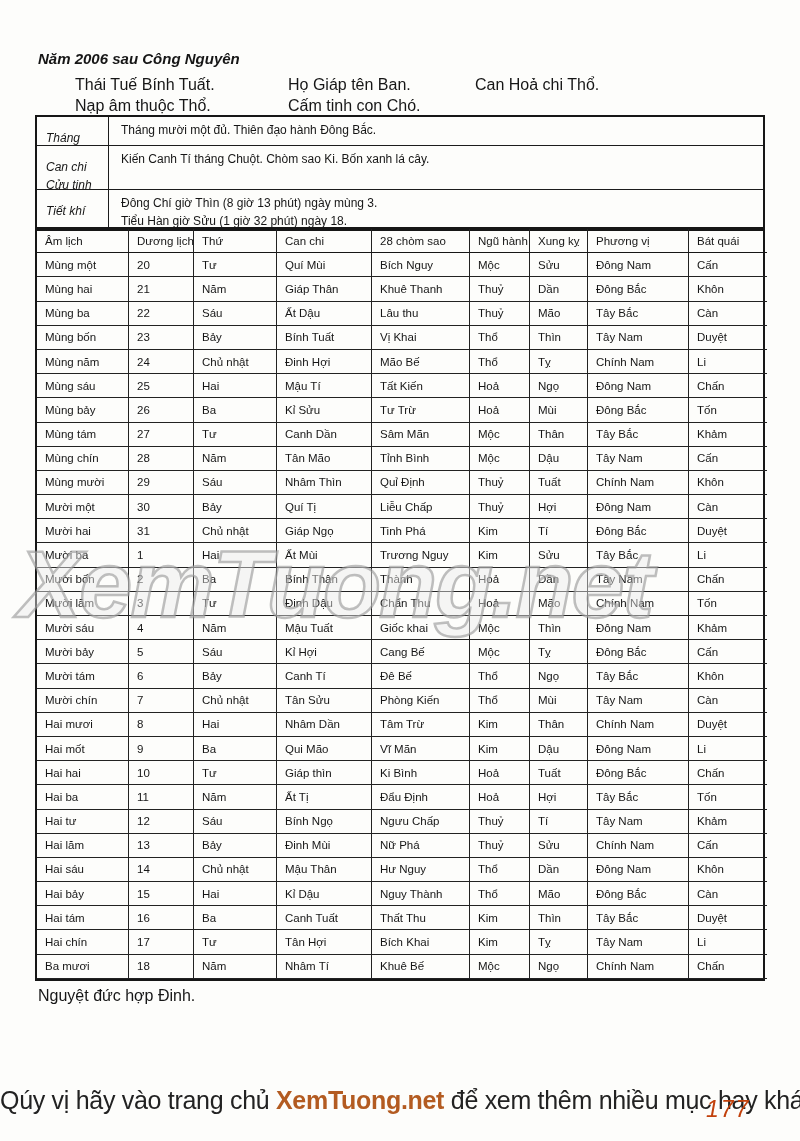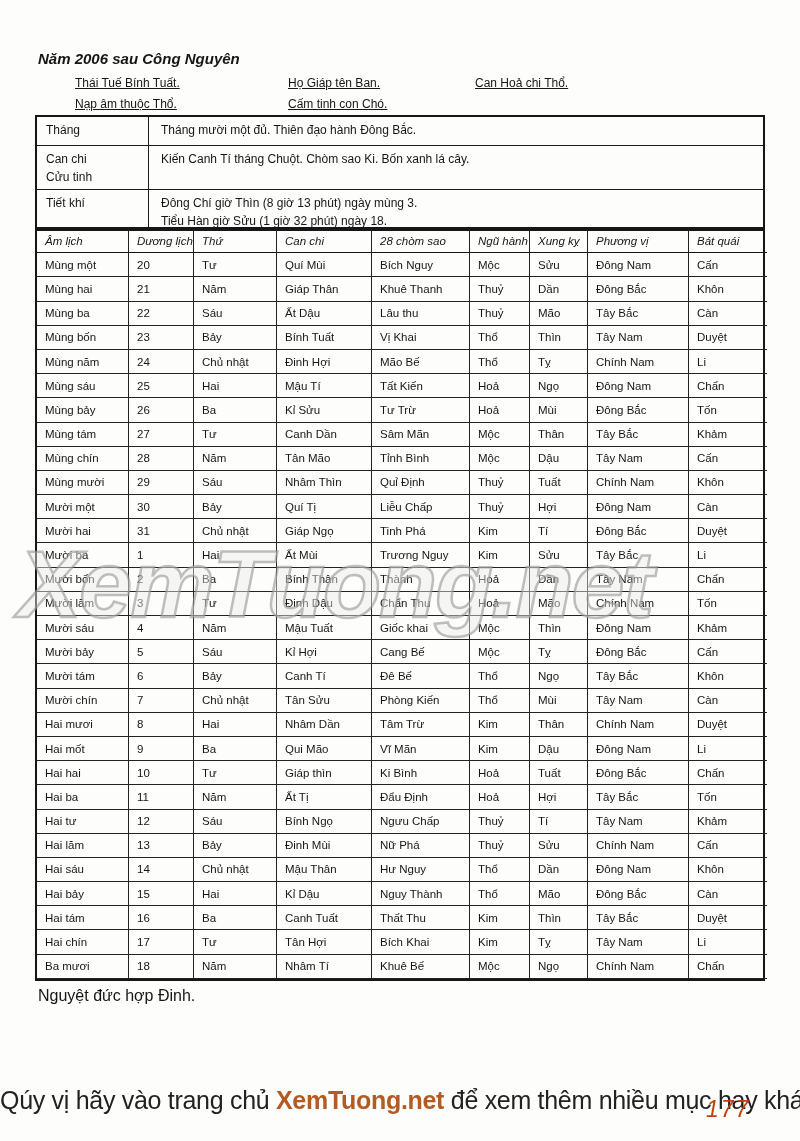--- a/index.html
+++ b/index.html
@@ -4,51 +4,51 @@
 <style>
   * { margin:0; padding:0; box-sizing:border-box; }
   html,body { background:#e8e8e8; }
   .page {
     position:relative; width:800px; height:1141px; margin:0 auto;
     background:#fdfdfb; color:#161616; overflow:hidden;
     font-family:"Liberation Sans", sans-serif;
   }
   
   .era-title { position:absolute; left:38px; top:50px; font-size:15px; font-weight:bold; font-style:italic; }
-  .hdr-line { position:absolute; font-size:12px;text-decoration:underline; }
+  .hdr-line { position:absolute; font-size:16px; }
   .h1a { left:75px;  top:76px; }
   .h1b { left:288px; top:76px; }
   .h1c { left:475px; top:76px; }
   .h2a { left:75px;  top:97px; }
   .h2b { left:288px; top:97px; }
   
   .info-table {
     position:absolute; left:35px; top:115px; width:730px;
     border:2px solid #161616; font-size:12px;
   }
   .irow { display:flex; border-bottom:1.5px solid #1c1c1c; }
   .irow:last-child { border-bottom:none; }
-  .ilabel { width:112px; border-right:1.5px solid #1c1c1c; padding:4px 0 0 9px; line-height:18px; }
+  .ilabel { width:72px; border-right:1.5px solid #1c1c1c; padding:12px 0 0 9px; line-height:18px;font-style:italic; }
   .icontent { flex:1; padding:4px 8px 0 12px; line-height:18px; }
   
   .main-table {
     position:absolute; left:35px; top:227px; width:730px;
     display:grid;
     grid-template-columns:92px 65px 83px 95px 98px 60px 58px 101px 78px;
     grid-auto-rows:24.2px;
     border:2px solid #161616;
     font-size:11.5px;
   }
   .mcell {
     display:flex; align-items:center; padding-left:8px;
     border-right:1.4px solid #222; border-bottom:1.4px solid #222;
     white-space:nowrap; overflow:hidden;
   }
   .mcell:nth-child(9n) { border-right:none; }
-  .mhead { border-bottom:1.6px solid #161616;font-style:italic; }
+  .mhead { border-bottom:1.6px solid #161616; }
   
   .watermark {
     position:absolute; left:18px; top:522px; width:770px; height:130px;
     font-size:95px; font-weight:bold; font-style:italic; line-height:125px;
     letter-spacing:-2px; white-space:nowrap;
     color:rgba(235,235,235,0.45);
     -webkit-text-stroke:2.5px rgba(150,150,150,0.6);
     pointer-events:none; z-index:5;
   }
   

